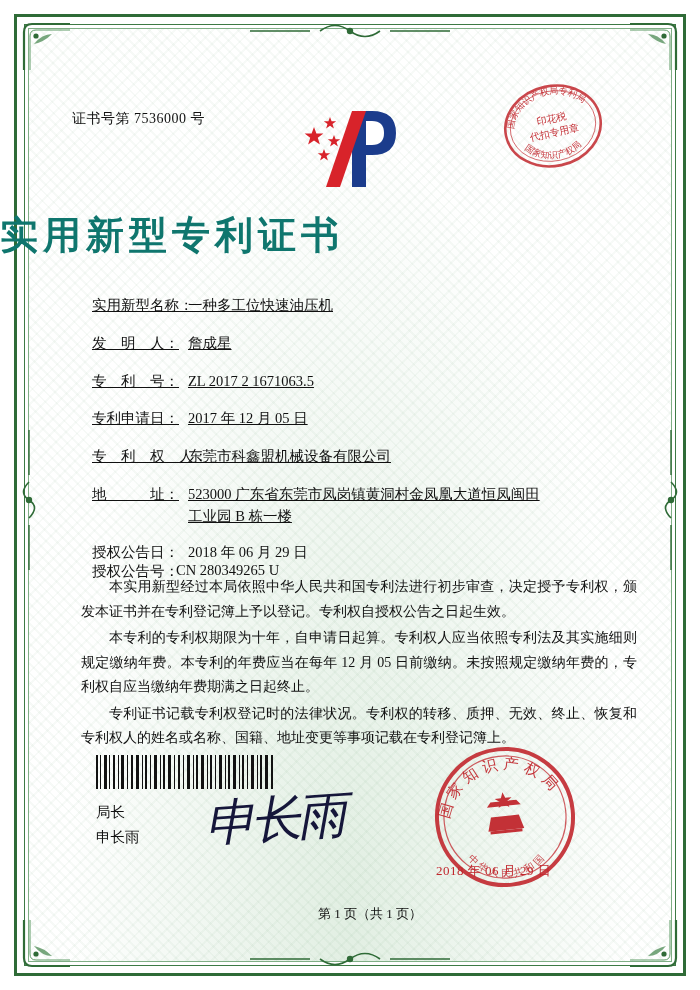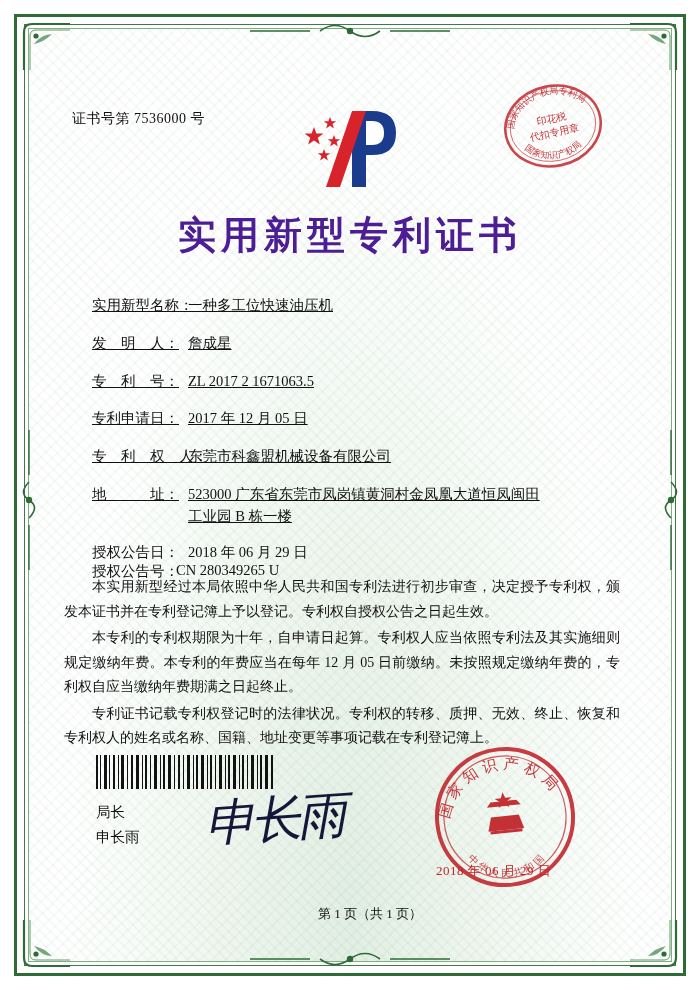--- a/index.html
+++ b/index.html
@@ -90,25 +90,25 @@
   }
   .seal-top {
     position: absolute;
     right: 78px; top: 72px;
     width: 108px; height: 108px;
   }
   .title {
     position: absolute;
     left: 0; top: 210px;
     width: 700px;
-    text-align: center;
+    text-align: left;
     font-size: 38px;
     letter-spacing: 5px;
     font-weight: bold;
-    color: #4c1d95;
+    color: #0f766e;
     font-family: Liberation Sans, sans-serif;
   }
 
   .fields {
     position: absolute;
     left: 92px; top: 295px;
     width: 520px;
     font-size: 14.5px;
     color: #111;
   }
@@ -137,21 +137,21 @@
   }
   .two-col .col {
     display: flex;
   }
   .two-col .col.left  { width: 300px; }
   .two-col .col .field-label { width: 96px; flex: 0 0 96px; }
   .two-col .col.right .field-label { width: 84px; flex: 0 0 84px; }
 
   .paras {
     position: absolute;
-    left: 64px; top: 575px;
+    left: 81px; top: 575px;
     width: 556px;
     font-size: 14px;
     line-height: 1.75;
     color: #111;
     text-align: justify;
   }
   .paras p {
     margin: 0 0 2px 0;
     text-indent: 28px;
   }

